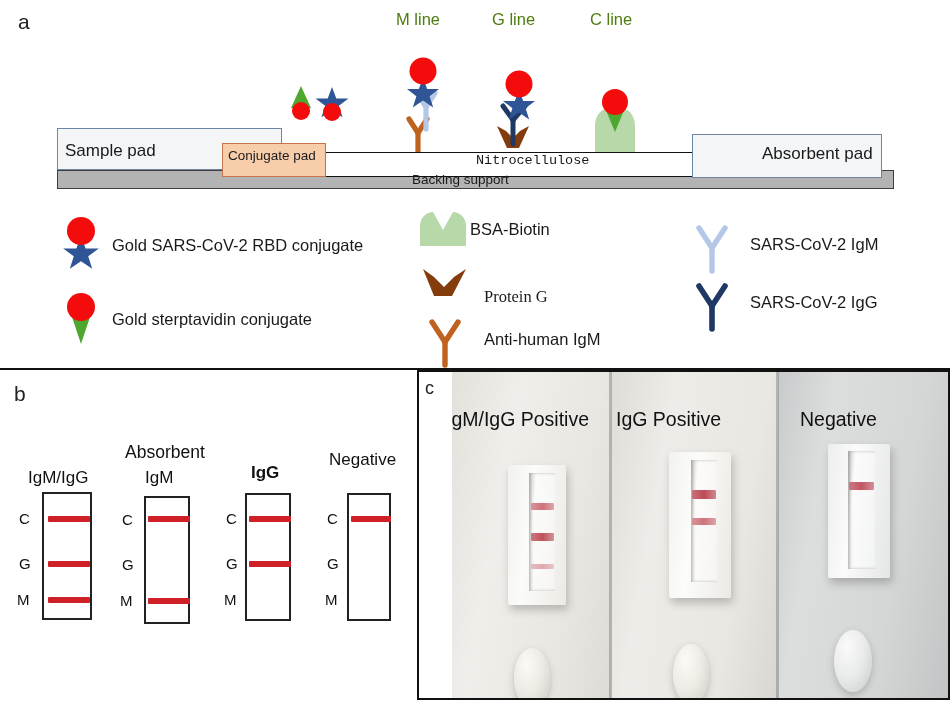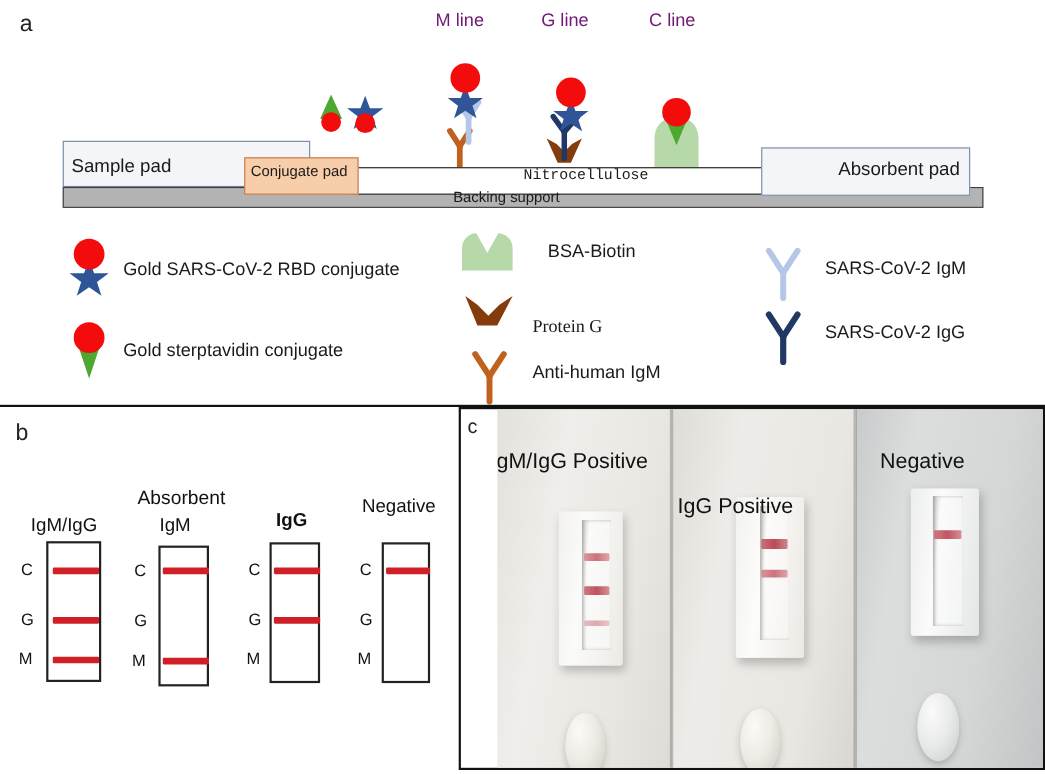--- a/index.html
+++ b/index.html
@@ -6,21 +6,21 @@
   body{width:950px;height:704px;position:relative;overflow:hidden;
        font-family:"Liberation Sans","DejaVu Sans",sans-serif;color:#1a1a1a;}
 
   .figure{position:absolute;inset:0;background:#fff;border-radius:10px;}
 
   
   #panel-a{position:absolute;left:0;top:0;width:950px;height:368px;}
 
   .panel-letter{position:absolute;font-size:21px;color:#222;}
 
-  .line-label{position:absolute;font-size:16.5px;color:#701a75;}
+  .line-label{position:absolute;font-size:16.5px;color:#4d7c0f;}
 
   
   #flow-group{position:absolute;left:128px;top:50px;width:130px;height:40px;}
   #flow-text{position:absolute;left:40px;top:0px;font-size:17px;}
   #flow-arrow{position:absolute;left:0;top:26px;width:122px;height:10px;}
 
   
   .pad{position:absolute;box-sizing:border-box;}
   #sample-pad{left:57px;top:128px;width:225px;height:42px;
       background:#f4f5f7;border:1.3px solid #6f85a8;}
@@ -166,21 +166,21 @@
           <polygon points="21,52 31,22 11,22" fill="#4ea72e"></polygon>
           <circle cx="21" cy="15" r="14" fill="#f40c0c"></circle>
         </svg>
         <div class="legend-text" style="left:52px;top:18px;">Gold sterptavidin conjugate</div>
       </div>
 
       <div class="legend-row" style="left:418px;top:12px;">
         <svg class="svg-ic" style="left:0;top:0;width:50px;height:34px;" viewBox="0 0 50 34">
           <path d="M2,34 L2,14 C2,5 9,0 15,0 L25,18 L35,0 C41,0 48,5 48,14 L48,34 Z" fill="#b7d8a8"></path>
         </svg>
-        <div class="legend-text" style="left:80px;top:8px;">BSA-Biotin</div>
+        <div class="legend-text" style="left:52px;top:8px;">BSA-Biotin</div>
       </div>
 
       <div class="legend-row" style="left:422px;top:68px;">
         <svg class="svg-ic" style="left:0;top:0;width:48px;height:32px;" viewBox="0 0 48 32">
           <path d="M1,1 L12,28 L30,28 L44,1 L32,9 L22,19 L12,9 Z" fill="#843c0c"></path>
         </svg>
         <div class="legend-text" style="left:62px;top:19px;font-family:Liberation Serif, serif;">Protein G</div>
       </div>
 
       <div class="legend-row" style="left:424px;top:120px;">
@@ -300,21 +300,21 @@
           <div class="window-slot" style="left:80px;top:88px;width:26px;height:122px;
                       background:linear-gradient(95deg,#d7d5d0 0%,#fcfbfa 22%,#f6f5f2 100%);
                       box-shadow:inset 2px 0 3px rgba(110,110,110,.45);"></div>
           <div class="photo-band" style="left:81px;top:118px;width:24px;height:9px;
                       background:linear-gradient(90deg,#c96a74,#b8414e,#ce8089);opacity:.95;"></div>
           <div class="photo-band" style="left:81px;top:146px;width:24px;height:7px;
                       background:linear-gradient(90deg,#d8878f,#c66570,#dc9aa0);opacity:.9;"></div>
           <div class="thumb-well" style="left:62px;top:272px;width:36px;height:60px;
                       background:radial-gradient(ellipse at 35% 28%,#fbfaf6 0%,#ecebe4 48%,#cfccc4 100%);
                       box-shadow:0 3px 7px rgba(100,100,100,.35);"></div>
-          <div class="cass-label" style="left:5px;top:36px;margin-top:41px;">IgG Positive</div>
+          <div class="cass-label" style="left:5px;top:36px;">IgG Positive</div>
         </div>
 
         <div class="cassette-col" style="left:326px;width:174px;">
           <div class="cass-bg" style="background:linear-gradient(100deg,#c9cacb 0%,#dcdddd 26%,#d5d6d6 64%,#c2c3c4 100%);"></div>
           <div class="window-plate" style="left:50px;top:72px;width:62px;height:134px;
                       background:linear-gradient(96deg,#eceded 0%,#fbfbfb 38%,#e4e5e5 100%);
                       box-shadow:2px 5px 9px rgba(80,80,80,.35);"></div>
           <div class="window-slot" style="left:70px;top:79px;width:27px;height:118px;
                       background:linear-gradient(95deg,#cfd0d0 0%,#fbfbfb 22%,#f3f4f4 100%);
                       box-shadow:inset 2px 0 3px rgba(105,105,105,.45);"></div>

